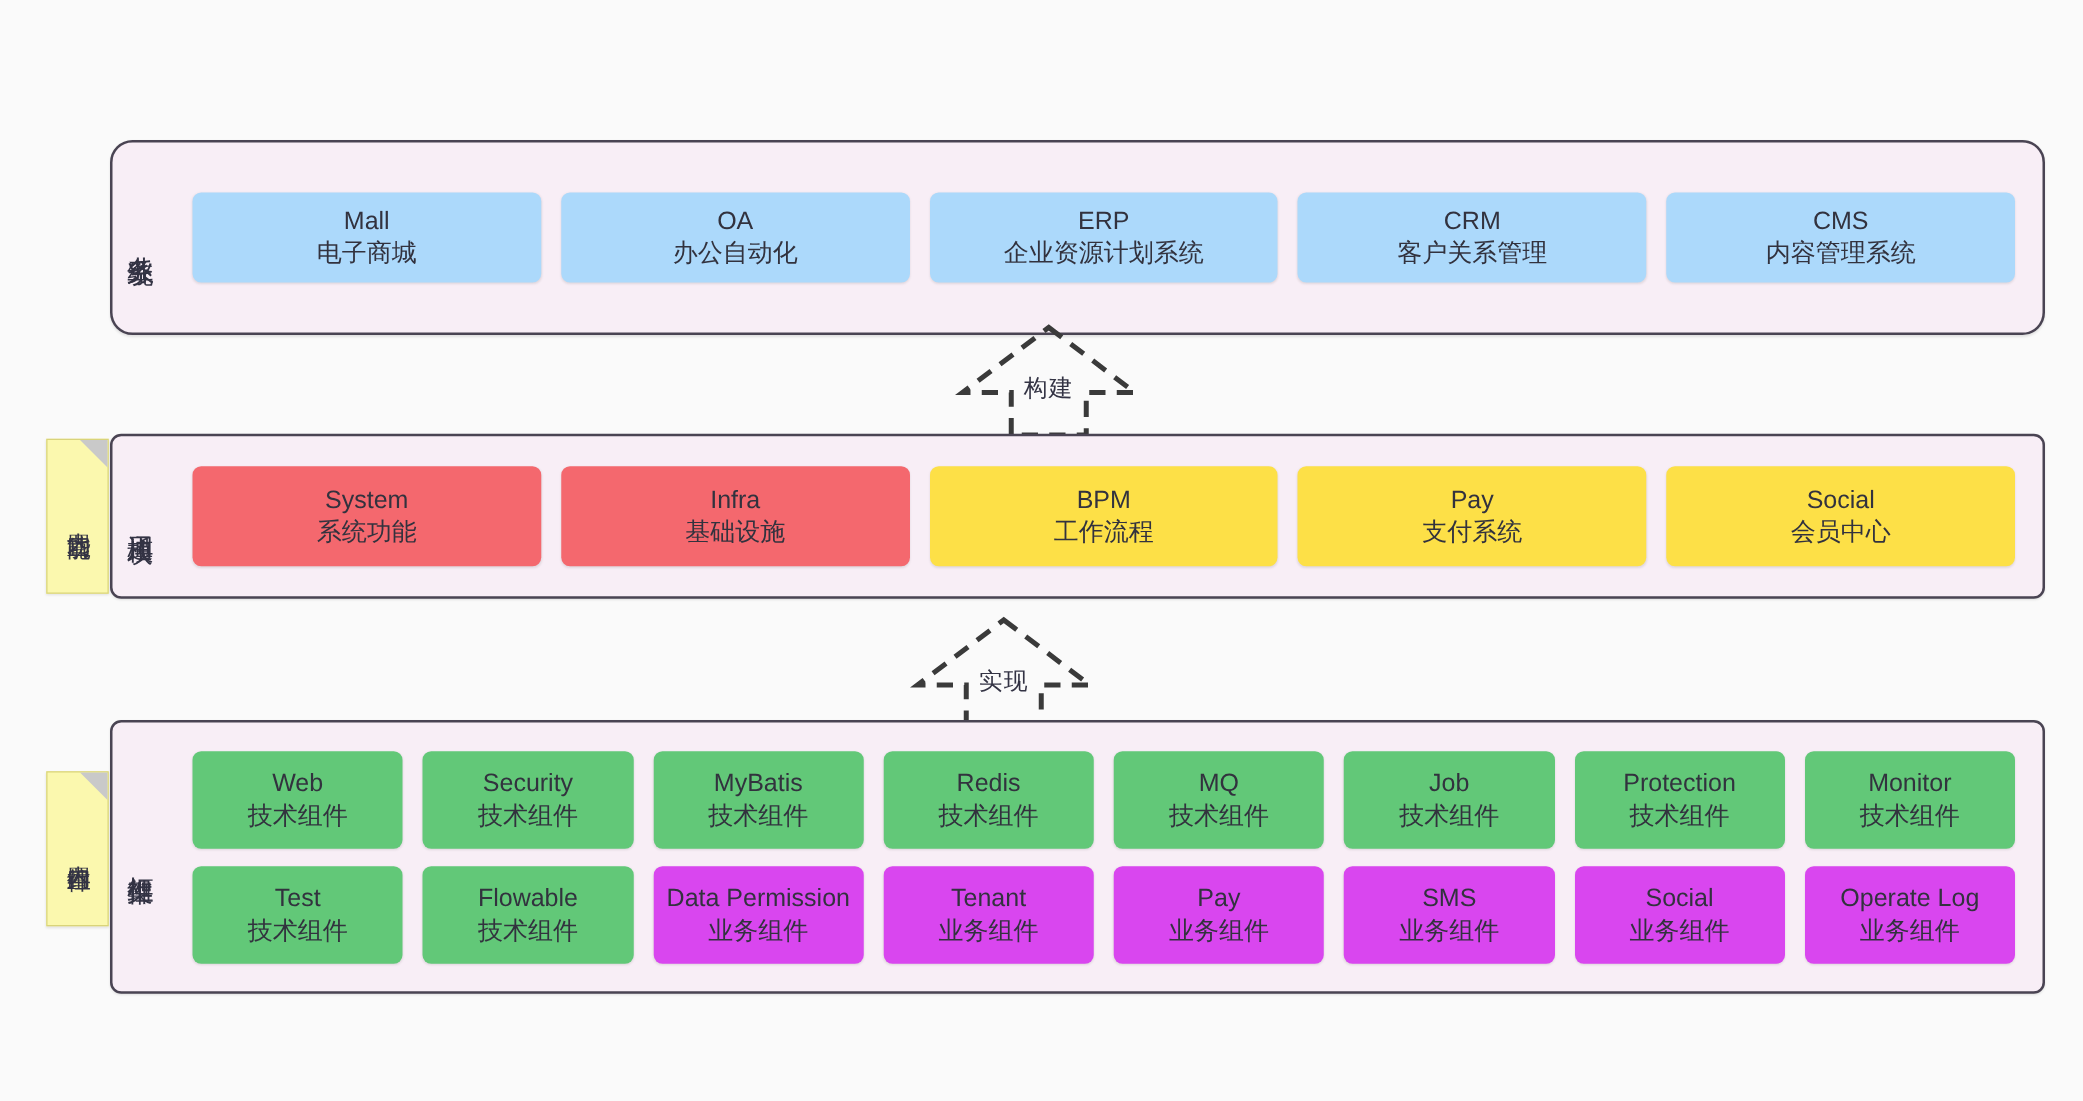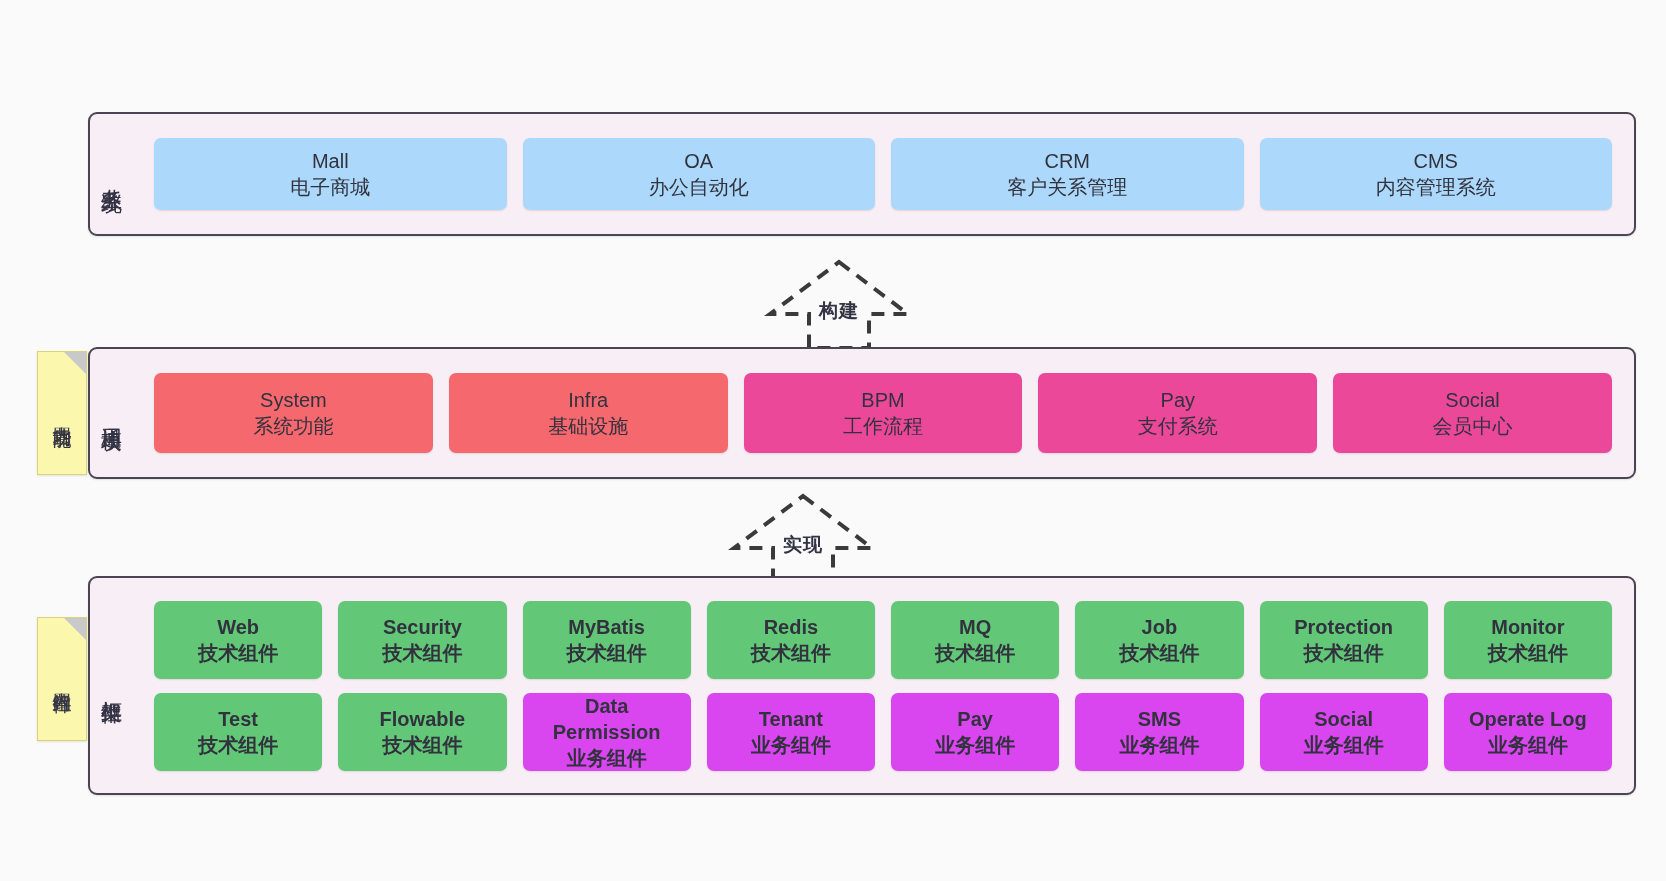--- a/index.html
+++ b/index.html
@@ -74,27 +74,27 @@
     line-height: 1.30;
     color: #32323e;
     padding: 4px 6px;
     box-shadow: 0 1px 2px rgba(0,0,0,0.10);
   }
   .card .t1 { display: block; }
   .card .t2 { display: block; }
 
   .c-blue       { background: #ACD9FB; }
   .c-red        { background: #F4686E; }
-  .c-pink       { background: #ec4899; }
+  .c-pink       { background: #fde047; }
   .c-green      { background: #62C878; }
   .c-lightgreen { background: #d946ef; }
 
   
   #layer-business {
-    left: 88px; top: 112px; width: 1548px; height: 124px;
+    left: 88px; top: 112px; width: 1548px; height: 156px; border-radius: 18px;
   }
   #layer-business .card {
     height: 72px;
     flex: 1 1 0;
     margin: 0 8px;
   }
 
   
   #layer-common {
     left: 88px; top: 347px; width: 1548px; height: 132px;
@@ -102,21 +102,21 @@
   #layer-common .card {
     height: 80px;
     flex: 1 1 0;
     margin: 16px 8px;
   }
 
   
   #layer-framework {
     left: 88px; top: 576px; width: 1548px; height: 219px;
   }
-  #layer-framework .layer-body { gap: 14px; font-weight: bold; }
+  #layer-framework .layer-body { gap: 14px; }
   #layer-framework .card {
     height: 78px;
     flex: 1 1 0;
     margin: 0 8px;
   }
 
   
   .note {
     position: absolute;
     box-sizing: border-box;
@@ -154,41 +154,44 @@
   }
   .arrow svg { display: block; width: 150px; height: 96px; }
   .arrow-label {
     position: absolute;
     left: 0; right: 0;
     top: 42px;
     text-align: center;
     font-size: 19px;
     color: #333344;
     letter-spacing: 1px;
-    font-weight: bold;
   }
   #arrow-build { left: 764px; top: 256px; }
   #arrow-impl  { left: 728px; top: 490px; }
 </style>
 </head>
 <body>
 
 <div class="canvas">
 
   <div class="layer" id="layer-business">
     <div class="layer-title">业务系统</div>
     <div class="layer-body">
       <div class="row">
         <div class="card c-blue">
           <span class="t1">Mall</span>
           <span class="t2">电子商城</span>
         </div>
         <div class="card c-blue">
           <span class="t1">OA</span>
           <span class="t2">办公自动化</span>
+        </div>
+        <div class="card c-blue">
+          <span class="t1">ERP</span>
+          <span class="t2">企业资源计划系统</span>
         </div>
         <div class="card c-blue">
           <span class="t1">CRM</span>
           <span class="t2">客户关系管理</span>
         </div>
         <div class="card c-blue">
           <span class="t1">CMS</span>
           <span class="t2">内容管理系统</span>
         </div>
       </div>

